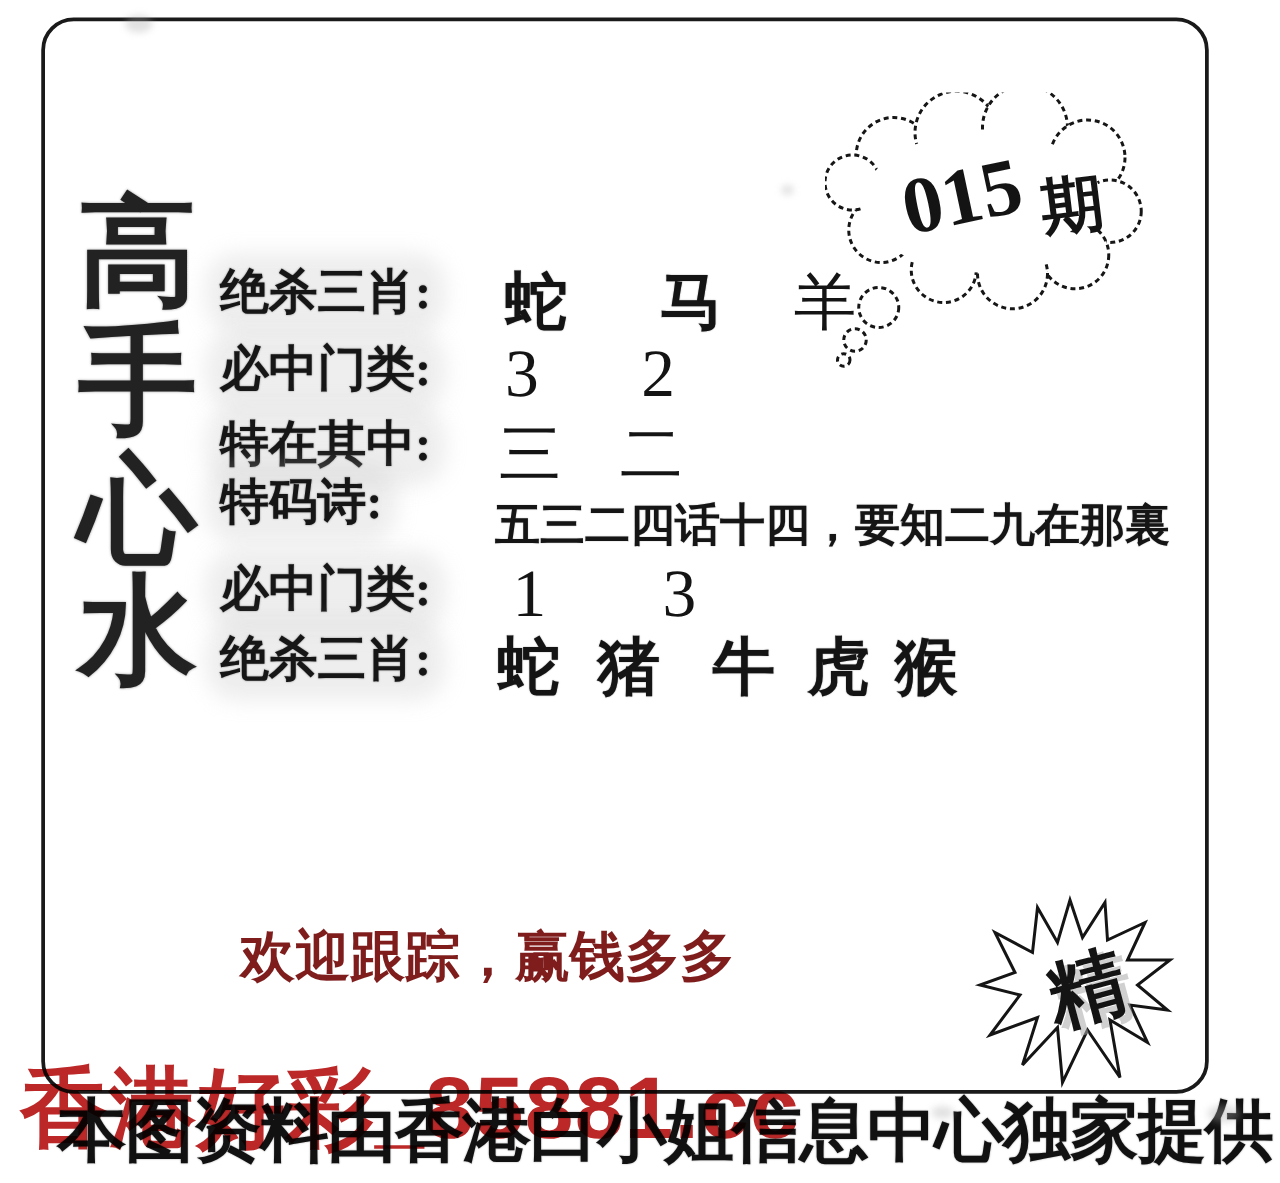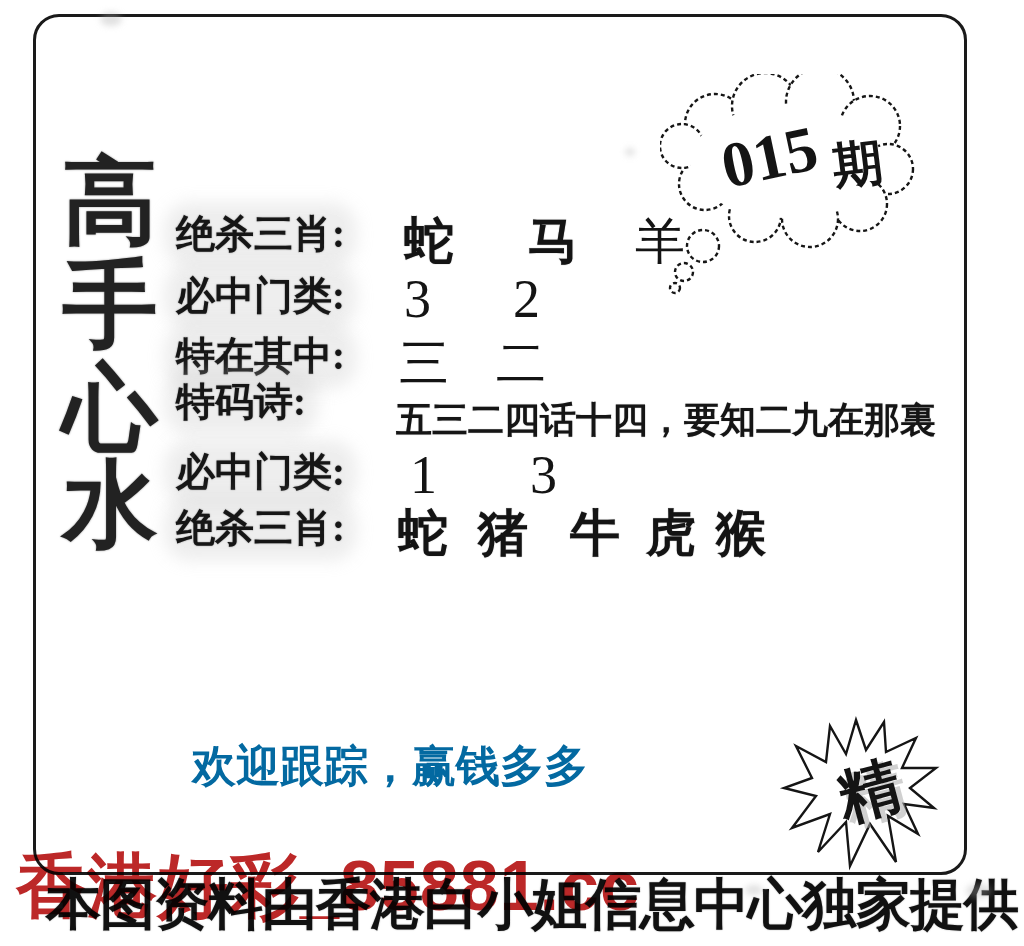--- a/index.html
+++ b/index.html
@@ -37,21 +37,21 @@
   .val.num{font-size:54px;}
   .poem{
     font-size:36px;line-height:1.1;font-weight:600;white-space:nowrap;
     color:#151515;text-shadow:0 0 1px rgba(0,0,0,.4);
   }
   
   #slogan{
     left:192px;top:744px;
     font-family:"Liberation Sans","DejaVu Sans",sans-serif;
     font-size:44px;font-weight:bold;line-height:1;letter-spacing:0px;
-    color:#0369a1;white-space:nowrap;
+    color:#7f1d1d;white-space:nowrap;
   }
   
   #provider{
     left:46px;top:876px;
     font-size:55px;font-weight:bold;line-height:1.05;letter-spacing:-1px;
     color:#111;white-space:nowrap;text-shadow:0 0 1.5px rgba(0,0,0,.4);
   }
   
   #watermark{
     left:16px;top:851px;

